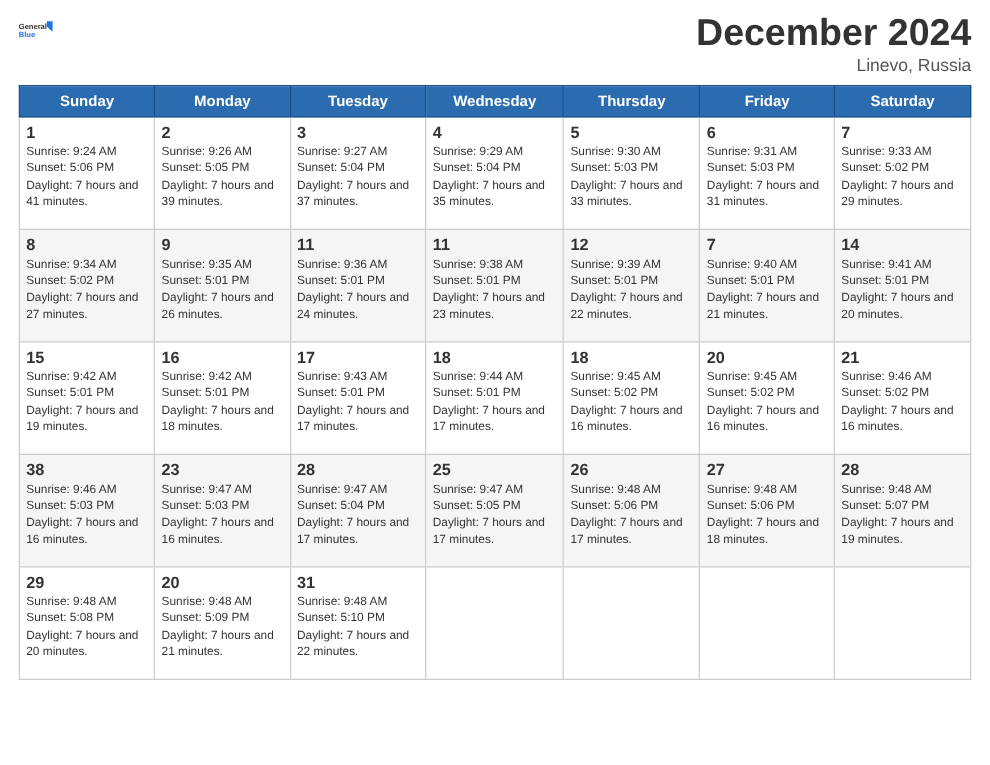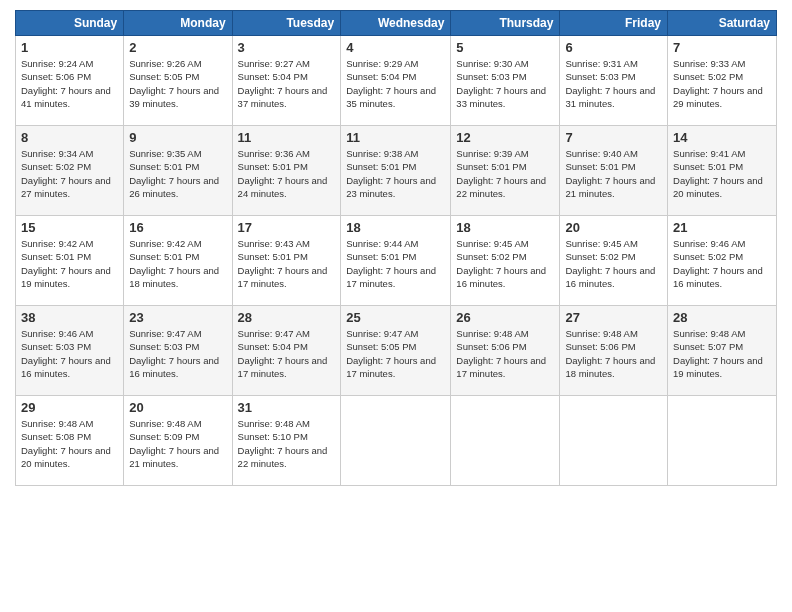--- a/index.html
+++ b/index.html
@@ -47,21 +47,21 @@
       border-collapse: collapse;
       font-size: 10px;
     }
     .calendar th {
       background: #2b6cb0;
       color: #fff;
       padding: 5px 6px;
       font-size: 12px;
       font-weight: bold;
       border: 1px solid #1a4f8a;
-      text-align: right;
+      text-align: center;
     }
     .calendar td {
       border: 1px solid #ccc;
       vertical-align: top;
       padding: 4px 5px;
       width: 113px;
       height: 90px;
       background: #fff;
     }
     .calendar tr:nth-child(even) td {
@@ -83,20 +83,33 @@
       background: #fff !important;
     }
     .row-alt td {
       background: #f0f4f8;
     }
   </style>
 </head>
 <body>
 
 <div class="page">
+  <div class="header">
+    <div class="logo">
+      <svg class="logo-icon" viewBox="0 0 60 30" xmlns="http://www.w3.org/2000/svg" width="60" height="30">
+          <text x="0" y="13" font-size="13" font-weight="bold" fill="#333">General</text>
+          <text x="0" y="27" font-size="13" font-weight="bold" fill="#1a73e8">Blue</text>
+          <polygon points="48,0 58,0 58,18 48,9" fill="#1a73e8"></polygon>
+        </svg>
+    </div>
+    <div class="title-block">
+      <div class="month-title">December 2024</div>
+      <div class="location">Linevo, Russia</div>
+    </div>
+  </div>
 
   <table class="calendar">
     <thead>
       <tr>
         <th>Sunday</th>
         <th>Monday</th>
         <th>Tuesday</th>
         <th>Wednesday</th>
         <th>Thursday</th>
         <th>Friday</th>

